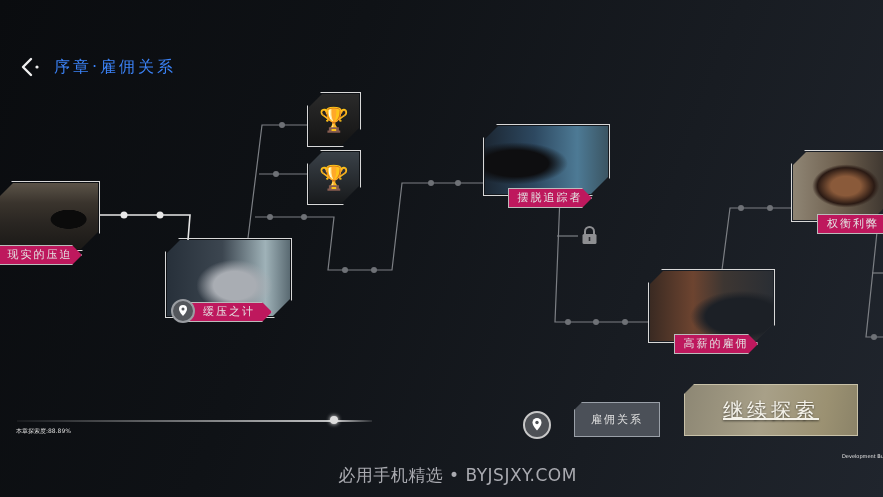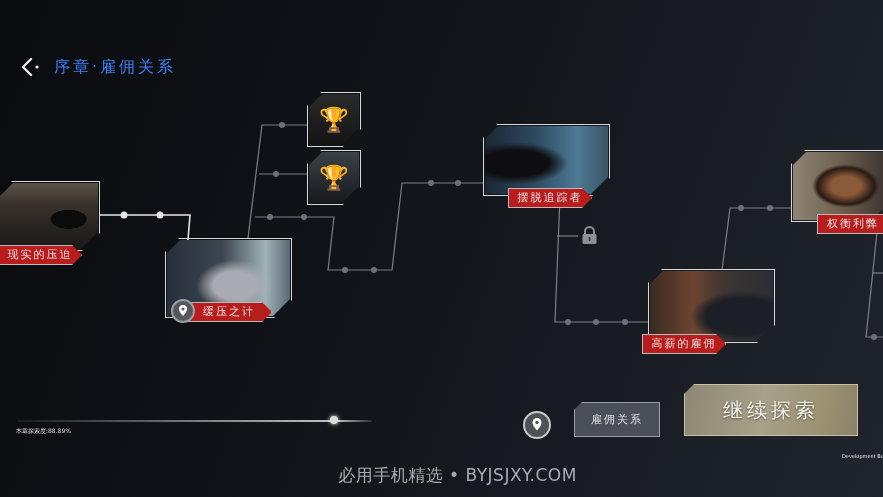--- a/index.html
+++ b/index.html
@@ -9,36 +9,36 @@
   .abs{position:absolute;}
   svg.lines{position:absolute;left:0;top:0;width:883px;height:497px;}
   .back{left:20px;top:56px;width:22px;height:22px;cursor:pointer;}
   .title{left:54px;top:57px;font-size:16px;letter-spacing:3px;color:#3b82f6;}
   .node{position:absolute;}
   .frame{position:absolute;inset:0;border:1.5px solid #d8d8d8;
     clip-path:polygon(14px 0,100% 0,100% calc(100% - 18px),calc(100% - 18px) 100%,0 100%,0 14px);}
   .pic{position:absolute;inset:2px;
     clip-path:polygon(13px 0,100% 0,100% calc(100% - 17px),calc(100% - 17px) 100%,0 100%,0 13px);}
   .label{position:absolute;height:18px;line-height:18px;font-size:11px;letter-spacing:2px;color:#e4e4e4;
-    background:#b91c1c;border:1px solid #bbb;text-align:center;
+    background:#be185d;border:1px solid #bbb;text-align:center;
     clip-path:polygon(0 0,calc(100% - 10px) 0,100% 50%,calc(100% - 10px) 100%,0 100%);}
   .trophy{position:absolute;left:50%;top:50%;transform:translate(-50%,-50%);font-size:24px;color:#e0b84a;}
   .lock{left:581px;top:226px;width:17px;height:18px;}
   .pin-circle{position:absolute;border-radius:50%;background:#54575c;border:2px solid #9a9da2;}
   .progress-track{left:17px;top:420px;width:355px;height:2px;
     background:linear-gradient(90deg,rgba(255,255,255,.05),rgba(255,255,255,.75) 90%,rgba(255,255,255,.1));}
   .progress-knob{left:330px;top:416px;width:8px;height:8px;border-radius:50%;background:#ddd;box-shadow:0 0 4px #fff;}
   .progress-text{left:16px;top:427px;font-size:6px;color:#ddd;}
   .btn-all{left:574px;top:402px;width:84px;height:33px;background:#4b5058;border:1px solid #9aa0a8;
     clip-path:polygon(8px 0,100% 0,100% 100%,0 100%,0 8px);font-size:11px;letter-spacing:2px;
     display:flex;align-items:center;justify-content:center;color:#e0e0e0;cursor:pointer;}
   .btn-cont{left:684px;top:384px;width:172px;height:50px;
     background:linear-gradient(100deg,#8d8774,#a8a088 45%,#9b9172 80%,#8b8368);border:1px solid #c8c1a8;
     clip-path:polygon(10px 0,100% 0,100% 100%,0 100%,0 10px);font-size:20px;letter-spacing:4px;
-    display:flex;align-items:center;justify-content:center;color:#f4f2ea;text-shadow:0 1px 2px rgba(0,0,0,.5);cursor:pointer;}
+    display:flex;align-items:center;justify-content:center;color:#f4f2ea;text-shadow:0 1px 2px rgba(0,0,0,.5);cursor:pointer;text-decoration:underline;}
   .map-pin{left:523px;top:411px;width:24px;height:24px;border-radius:50%;background:#4e5156;border:2px solid #c8c8c8;cursor:pointer;}
   .dev{left:842px;top:453px;font-size:5px;color:#e6e6e6;white-space:nowrap;}
   .watermark{left:0;width:883px;top:464px;text-align:center;font-size:17px;color:#a9aab0;letter-spacing:.5px;margin-left:16px;}
 </style>
 </head>
 <body>
 
 <svg class="lines" viewBox="0 0 883 497">
   <g fill="none" stroke="#7c7f84" stroke-width="1.2">
 
@@ -123,21 +123,21 @@
 <svg class="abs lock" viewBox="0 0 17 18">
   <path d="M4 8V5.5a4.5 4.5 0 0 1 9 0V8" fill="none" stroke="#8e8f92" stroke-width="2"></path>
   <rect x="1.5" y="8" width="14" height="10" rx="1.5" fill="#8e8f92"></rect>
   <rect x="7.7" y="11" width="1.6" height="4" fill="#2a2c30"></rect>
 </svg>
 
 <div class="node" style="left:648px;top:269px;width:127px;height:74px;">
   <div class="frame"></div>
   <div class="pic" style="background:radial-gradient(ellipse at 75% 65%,#1c2026 0 28%,transparent 40%),linear-gradient(90deg,#3a2a22 0%,#6d4430 35%,#3d3632 60%,#2a2e34 100%);"></div>
 </div>
-<div class="label" style="left:642px;top:334px;width:82px;">高薪的雇佣</div>
+<div class="label" style="left:674px;top:334px;width:82px;">高薪的雇佣</div>
 
 <div class="node" style="left:791px;top:150px;width:100px;height:72px;">
   <div class="frame"></div>
   <div class="pic" style="background:radial-gradient(ellipse at 55% 50%,#8a5a3a 0 20%,#2a1a14 38%,transparent 45%),linear-gradient(90deg,#8f8574 0%,#6d5f4e 50%,#3a332d 100%);"></div>
 </div>
 <div class="label" style="left:817px;top:214px;width:70px;clip-path:none;">权衡利弊</div>
 
 <div class="abs progress-track"></div>
 <div class="abs progress-knob"></div>
 <div class="abs progress-text">本章探索度:88.89%</div>

